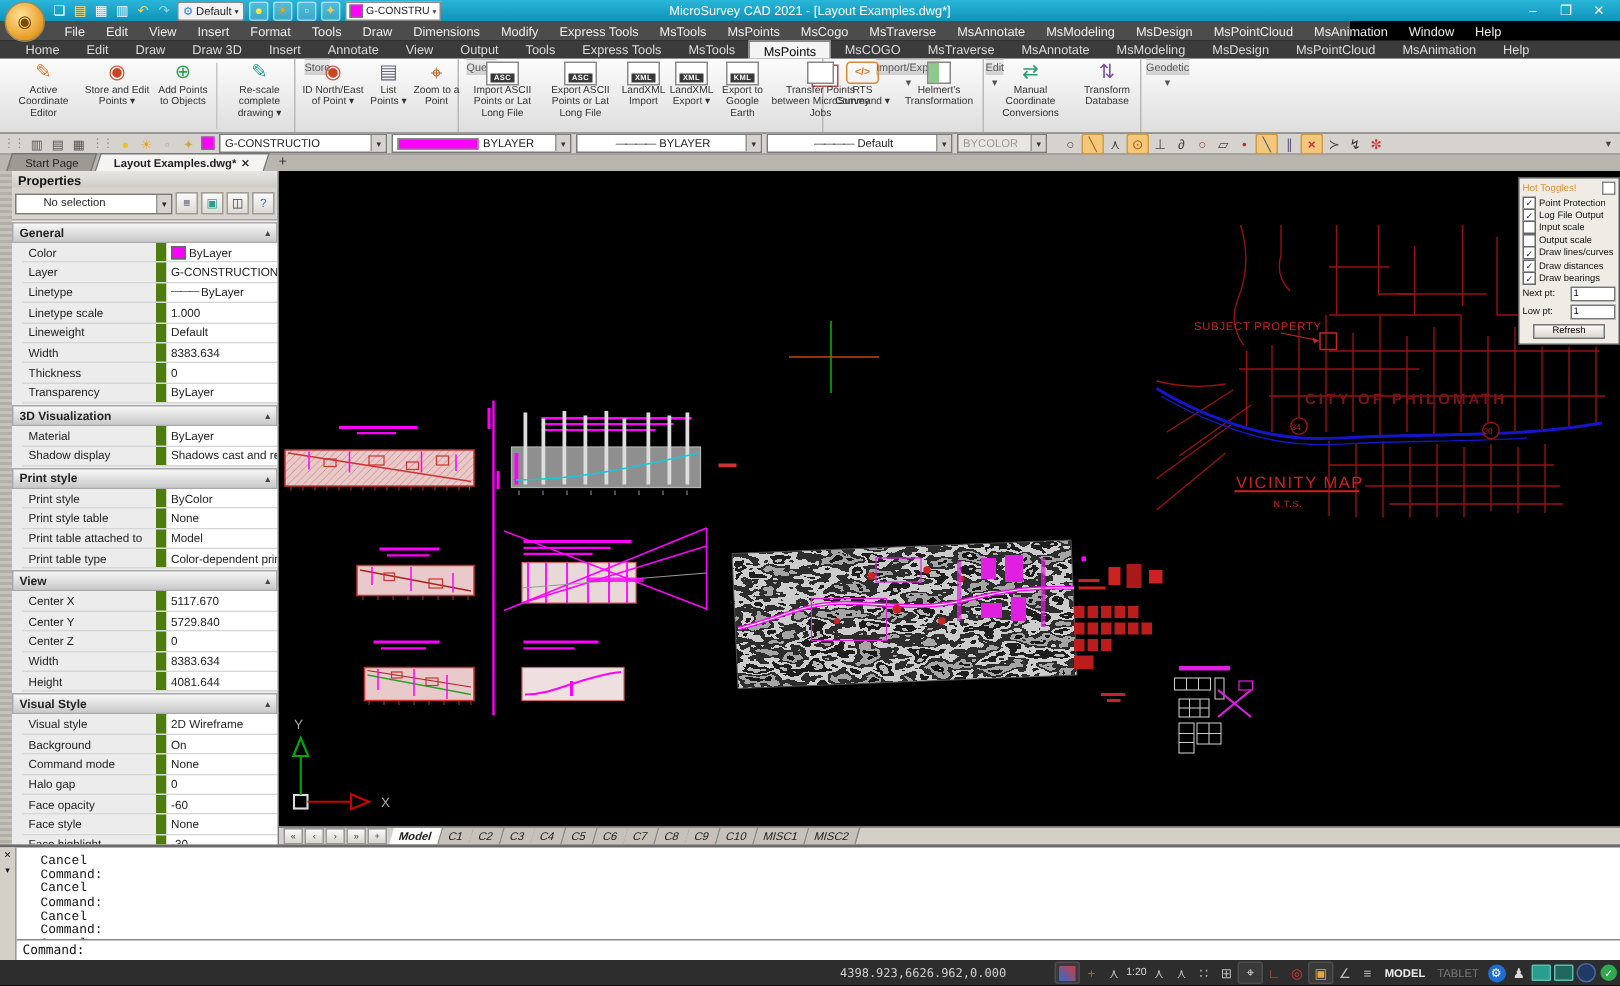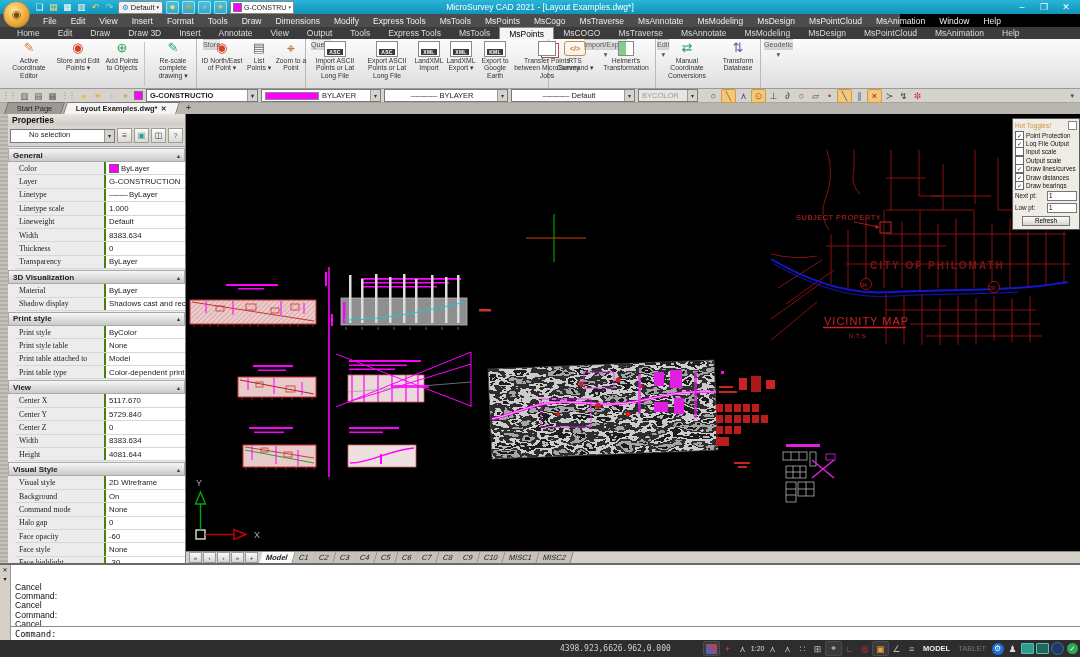--- a/index.html
+++ b/index.html
@@ -113,22 +113,22 @@
     border-left:1px solid #999;display:flex;align-items:center;justify-content:center;font-size:6px;}
   .pt-ic{width:13px;height:13px;border:1px solid #a09d97;background:linear-gradient(#fbfbfa,#dddad4);
     display:flex;align-items:center;justify-content:center;font-size:8px;color:#335;}
   .props-body{margin-left:8px;background:#ececec;height:calc(100% - 28px);overflow:hidden;border-top:1px solid #a8a5a0;}
   .psec{margin-top:1px;}
   .sec-header{height:12px;background:linear-gradient(#f7f7f7,#c9c9c9);border:1px solid #aaa;
     display:flex;align-items:center;font-size:8px;font-weight:bold;color:#222;padding:0 4px;}
   .sec-arrow{margin-left:auto;font-size:6px;color:#444;}
   .sec-arrow::before{content:"▴";}
   .prop-row{display:flex;height:12.4px;font-size:7.8px;background:#ececec;border-bottom:1px solid #d6d6d6;margin-left:7px;}
-  .prop-label{width:85px;display:flex;align-items:center;padding-left:4px;border-right:2px solid #4d7c0f;
-    color:#222;white-space:nowrap;overflow:hidden;font-family:Liberation Serif, serif;}
+  .prop-label{width:85px;display:flex;align-items:center;padding-left:4px;border-right:7px solid #4d7c0f;
+    color:#222;white-space:nowrap;overflow:hidden;}
   .prop-value{flex:1;display:flex;align-items:center;background:#fff;padding-left:3px;color:#222;
     white-space:nowrap;overflow:hidden;}
   .swatch{display:inline-block;width:8px;height:7px;border:1px solid #666;margin-right:2px;flex:none;}
   .line-glyph{margin-right:2px;color:#333;letter-spacing:-1px;font-size:7px;}
   .line-glyph::before{content:"———";}
   
   .canvas{position:absolute;left:186px;top:114px;width:894px;height:437px;background:#000;overflow:hidden;}
   
   .hot-toggles{position:absolute;left:1012px;top:118px;width:66px;background:#efece6;
     border:1px solid #5a5a5a;box-shadow:1px 1px 2px #000;font-size:6.3px;color:#111;z-index:20;padding-bottom:3px;}
@@ -154,22 +154,22 @@
     height:11px;display:flex;align-items:center;color:#222;}
   .ltab.active{background:#fbfbfa;font-weight:bold;}
   
   .cmdwin{position:absolute;left:0;top:563px;width:1080px;height:77px;background:#fff;
     border-top:2px solid #6a6a6a;box-sizing:border-box;display:flex;}
   .cmd-gutter{width:10px;background:#d4d0c8;border-right:1px solid #999;display:flex;
     flex-direction:column;align-items:center;padding-top:1px;gap:2px;}
   .cmd-close{font-size:6px;color:#111;} .cmd-close::before{content:"✕";}
   .cmd-dd{font-size:6px;color:#111;} .cmd-dd::before{content:"▾";}
   .cmd-main{flex:1;display:flex;flex-direction:column;}
-  .cmd-history{flex:1;padding:18px 0 0 4px;font-family:Liberation Sans, sans-serif;
-    font-size:8.6px;line-height:9.2px;color:#111;overflow:hidden;}
+  .cmd-history{flex:1;padding:5px 0 0 4px;font-family:Liberation Mono, monospace;
+    font-size:8.6px;line-height:9.2px;color:#111;overflow:hidden;margin-left:12px;}
   .cmd-line{display:block;white-space:pre;}
   .cmd-prompt{height:13px;border-top:1px solid #8a8a8a;display:flex;align-items:center;
     padding-left:4px;font-family:"DejaVu Sans Mono",monospace;font-size:8.6px;color:#111;}
   
   .statusbar{position:absolute;left:0;top:640px;width:1080px;height:17px;background:#2d2d2d;
     display:flex;align-items:center;color:#ccc;box-sizing:border-box;}
   .sb-coords{margin-left:560px;font-family:"DejaVu Sans Mono",monospace;font-size:8px;color:#cfcfcf;width:150px;}
   .sb-ic{width:15px;height:13px;display:flex;align-items:center;justify-content:center;
     font-size:9px;color:#bbb;border-radius:2px;flex:none;}
   .sb-ic.btn{background:#3a3a3a;border:1px solid #4c4c4c;}
@@ -394,21 +394,21 @@
     <span class="grip">⋮⋮</span>
     <span class="tb-ic">▥</span>
     <span class="tb-ic">▤</span>
     <span class="tb-ic">▦</span>
     <span class="grip">⋮⋮</span>
     <span class="tb-ic" style="color:#e8c520;">●</span>
     <span class="tb-ic" style="color:#f0a020;">☀</span>
     <span class="tb-ic" style="color:#aaa;">▫</span>
     <span class="tb-ic" style="color:#c8a850;">✦</span>
     <span class="sw-magenta"></span>
-    <span class="combo" style="width:96px;font-weight:bold;">
+    <span class="combo" style="width:96px;">
       <span>G-CONSTRUCTIO</span>
       <span class="dd">▾</span>
     </span>
     <span class="combo" style="width:104px;">
       <span class="colorbar"></span>
       <span>BYLAYER</span>
       <span class="dd">▾</span>
     </span>
     <span class="combo" style="width:108px;justify-content:center;">
       <span class="linetype-sample">————</span>

